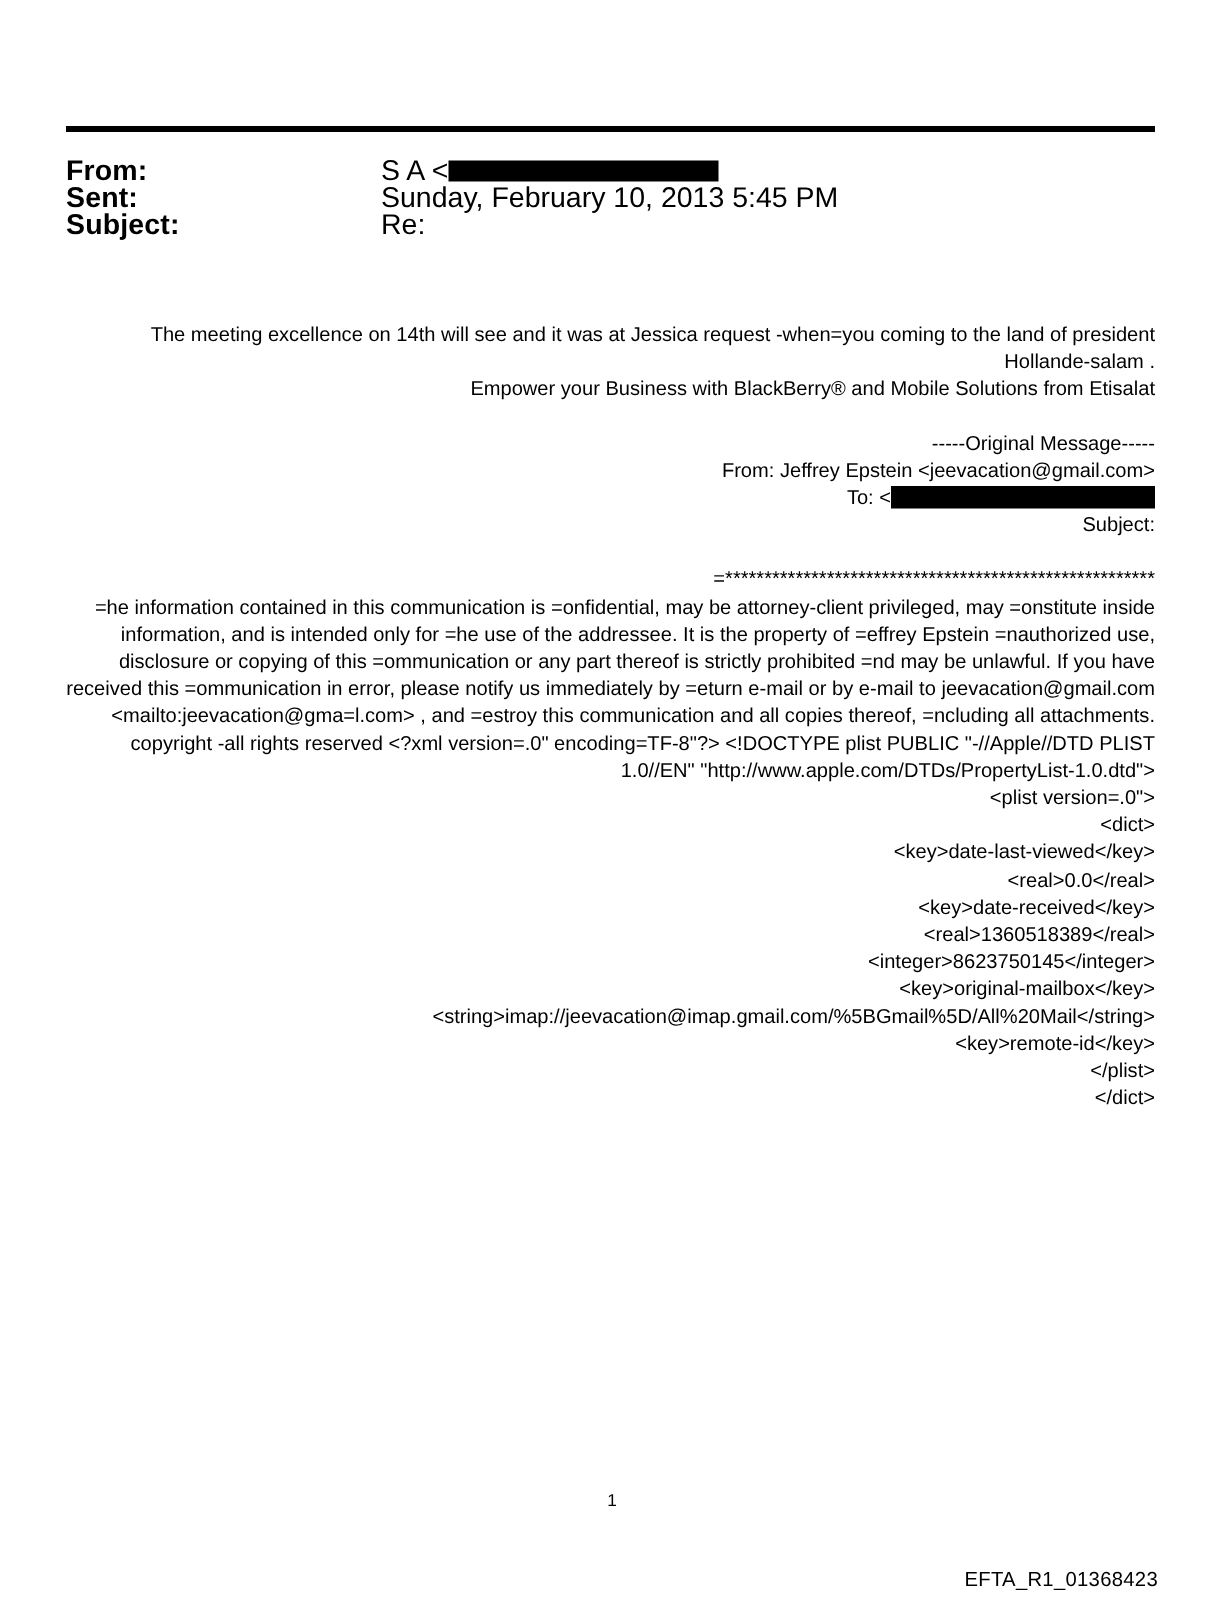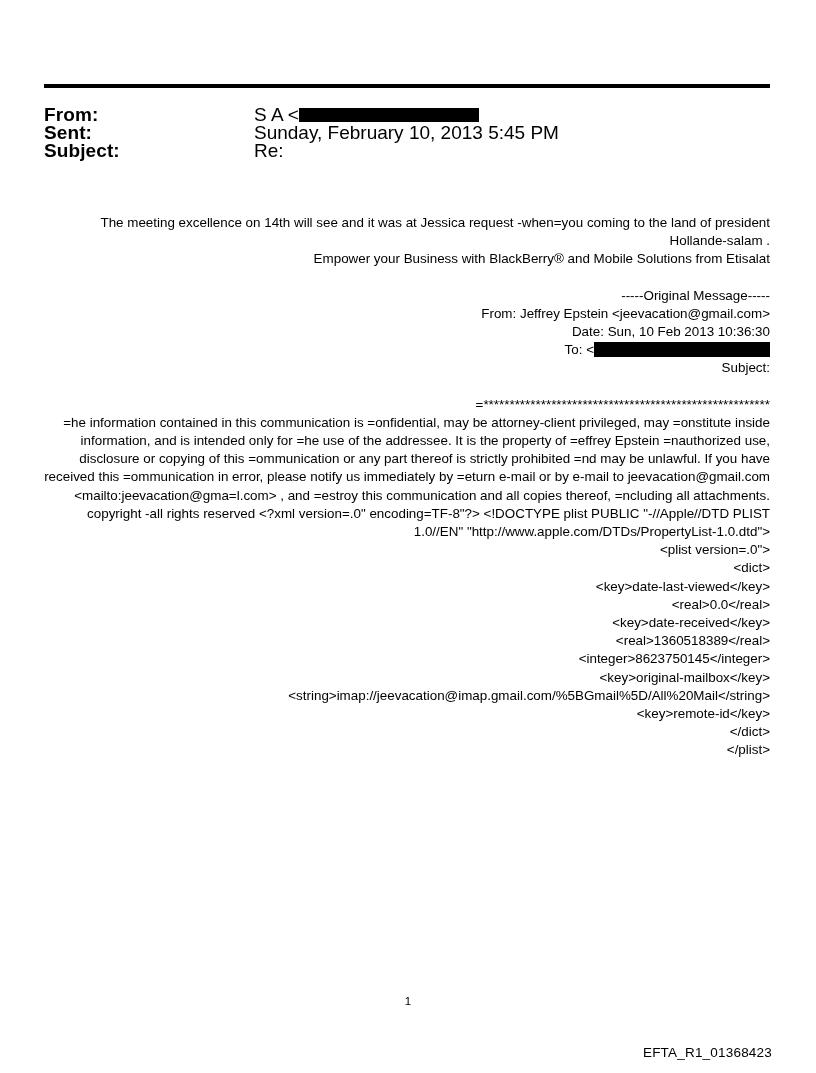--- a/index.html
+++ b/index.html
@@ -130,21 +130,20 @@
 
   <div class="body-block">
 
     <p class="para">The meeting excellence on 14th will see and it was at Jessica request -when=you coming to the land of president Hollande-salam .</p>
     <p class="para">Empower your Business with BlackBerry® and Mobile Solutions from Etisalat</p>
 
     <div class="spacer-18"></div>
 
     <p class="para">-----Original Message-----</p>
     <p class="para">From: Jeffrey Epstein &lt;jeevacation@gmail.com&gt;</p>
-    <p class="para">Date: Sun, 10 Feb 2013 10:36:30</p>
     <p class="para"><span>To: &lt;</span><span class="redact redact-to"></span></p>
     <p class="para">Subject:</p>
 
     <div class="spacer-18"></div>
 
     <p class="para stars">=*******************************************************</p>
 
     <p class="para">=he information contained in this communication is =onfidential, may be attorney-client privileged, may =onstitute inside information, and is intended only for =he use of the addressee. It is the property of =effrey Epstein =nauthorized use, disclosure or copying of this =ommunication or any part thereof is strictly prohibited =nd may be unlawful. If you have received this =ommunication in error, please notify us immediately by =eturn e-mail or by e-mail to jeevacation@gmail.com &lt;mailto:jeevacation@gma=l.com&gt; , and =estroy this communication and all copies thereof, =ncluding all attachments. copyright -all rights reserved &lt;?xml version=.0" encoding=TF-8"?&gt; &lt;!DOCTYPE plist PUBLIC "-//Apple//DTD PLIST 1.0//EN" "http://www.apple.com/DTDs/PropertyList-1.0.dtd"&gt;</p>
 
     <p class="para">&lt;plist version=.0"&gt;</p>
@@ -152,21 +151,21 @@
 
     <p class="para indent">&lt;key&gt;date-last-viewed&lt;/key&gt;</p>
     <p class="para indent">&lt;real&gt;0.0&lt;/real&gt;</p>
     <p class="para indent">&lt;key&gt;date-received&lt;/key&gt;</p>
     <p class="para indent">&lt;real&gt;1360518389&lt;/real&gt;</p>
     <p class="para indent">&lt;integer&gt;8623750145&lt;/integer&gt;</p>
     <p class="para indent">&lt;key&gt;original-mailbox&lt;/key&gt;</p>
     <p class="para indent">&lt;string&gt;imap://jeevacation@imap.gmail.com/%5BGmail%5D/All%20Mail&lt;/string&gt;</p>
     <p class="para indent">&lt;key&gt;remote-id&lt;/key&gt;</p>
 
+    <p class="para">&lt;/plist&gt;</p>
     <p class="para">&lt;/dict&gt;</p>
-    <p class="para">&lt;/plist&gt;</p>
 
   </div>
 
   <div class="page-number">1</div>
   <div class="footer-id">EFTA_R1_01368423</div>
 
 </div>
 
 </body></html>

